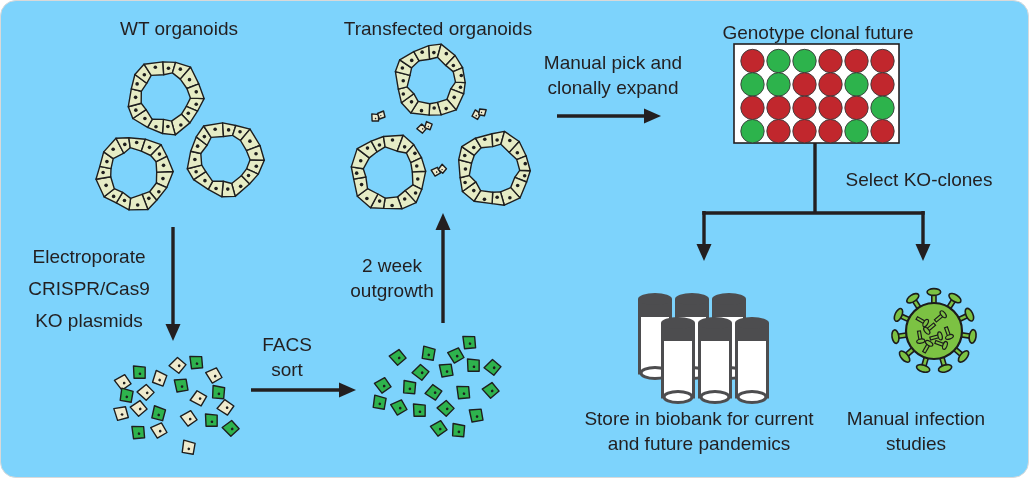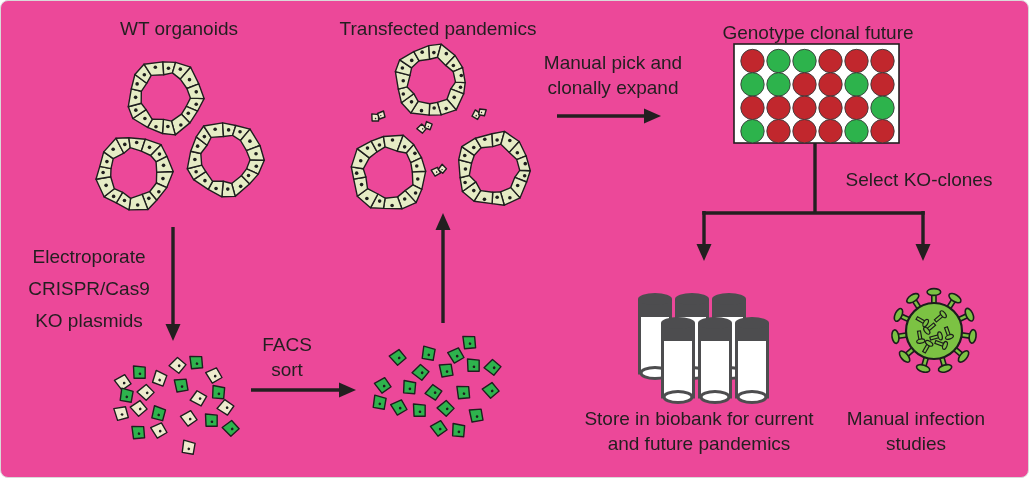--- a/index.html
+++ b/index.html
@@ -1,22 +1,22 @@
 <!DOCTYPE html>
 <html><head>
 <meta charset="utf-8">
 <style>
   html,body{margin:0;padding:0;background:#ffffff;}
   .card{
     position:relative;
     width:1029px;height:478px;
     box-sizing:border-box;
-    background:#ec4899;
+    background:#7dd3fc;
     border:1px solid #d9d9d9;
-    border-radius:8px;
+    border-radius:16px;
     overflow:hidden;
     font-family:"Liberation Sans",sans-serif;
   }
   #art{position:absolute;left:0;top:0;width:1029px;height:478px;}
   .lbl{
     position:absolute;
     font-family:"Liberation Sans",sans-serif;
     font-size:19px;
     line-height:25px;
     color:#231f20;
@@ -592,27 +592,29 @@
           <ellipse cx="4.2" cy="0" rx="2.1" ry="4.1" fill="#7cc243" stroke="#1c1c1c" stroke-width="1.2"></ellipse>
         </g>
         <g transform="translate(926,346) rotate(-60)">
           <rect x="-6" y="-1.5" width="9" height="3" fill="#7cc243" stroke="#1c1c1c" stroke-width="1.2"></rect>
           <ellipse cx="4.2" cy="0" rx="2.1" ry="4.1" fill="#7cc243" stroke="#1c1c1c" stroke-width="1.2"></ellipse>
         </g>
       </g>
     </svg>
 
   <div class="lbl" style="left:98px;top:15px;width:160px;">WT organoids</div>
-  <div class="lbl" style="left:327px;top:15px;width:220px;">Transfected pandemics</div>
+  <div class="lbl" style="left:327px;top:15px;width:220px;">Transfected organoids</div>
   <div class="lbl" style="left:707px;top:19px;width:220px;">Genotype clonal future</div>
   <div class="lbl tight" style="left:0px;top:240px;width:176px;">Electroporate
 CRISPR/Cas9
 KO plasmids</div>
   <div class="lbl" style="left:236px;top:331px;width:100px;">FACS
 sort</div>
+  <div class="lbl" style="left:331px;top:252px;width:120px;">2 week
+outgrowth</div>
   <div class="lbl" style="left:522px;top:49px;width:180px;">Manual pick and
 clonally expand</div>
   <div class="lbl" style="left:828px;top:166px;width:180px;text-align:center;">Select KO-clones</div>
   <div class="lbl" style="left:548px;top:405px;width:300px;">Store in biobank for current
 and future pandemics</div>
   <div class="lbl" style="left:835px;top:405px;width:160px;">Manual infection
 studies</div>
 </div>
 
 </body></html>

